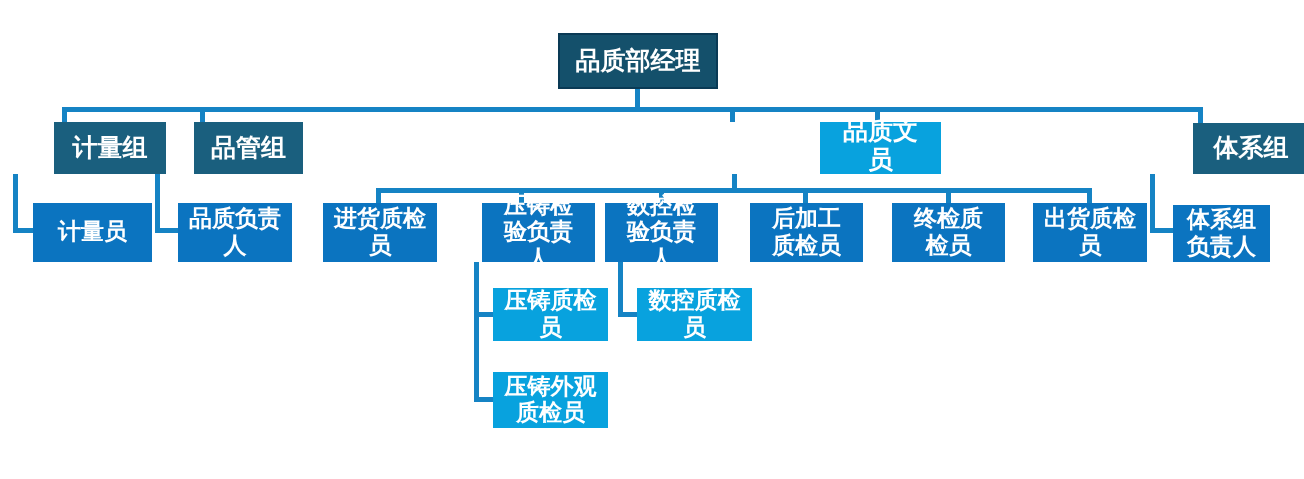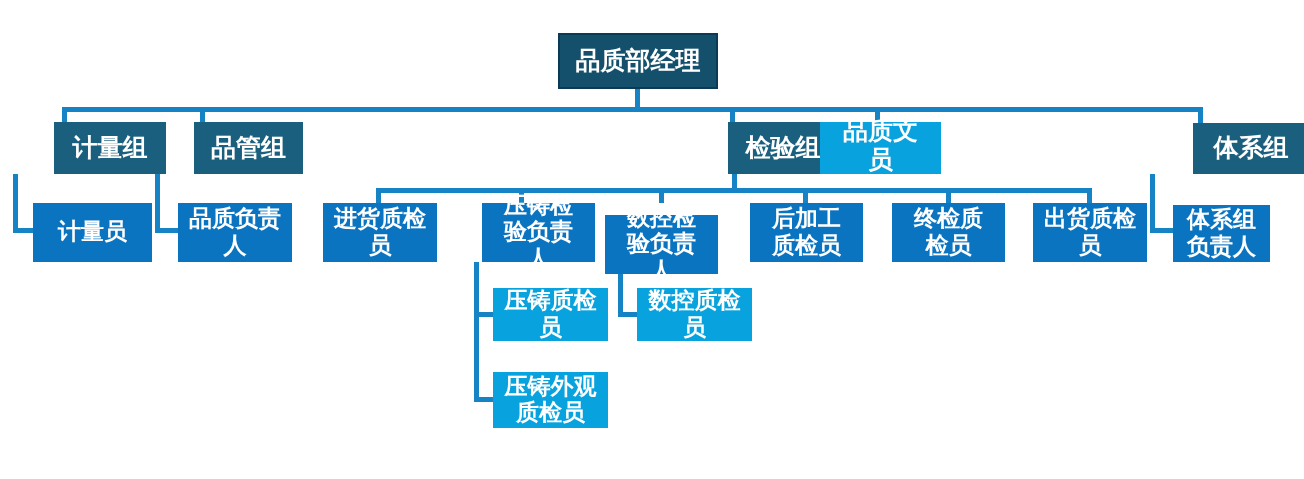--- a/index.html
+++ b/index.html
@@ -65,29 +65,28 @@
   <div class="cline" style="left:474px; top:262px; width:5px;  height:140px"></div>
   <div class="cline" style="left:474px; top:312px; width:19px;  height:5px"></div>
   <div class="cline" style="left:474px; top:397px; width:19px;  height:5px"></div>
   <div class="cline" style="left:618px; top:262px; width:5px;   height:55px"></div>
   <div class="cline" style="left:618px; top:312px; width:19px;  height:5px"></div>
 
   <div class="node manager" style="left:558px; top:33px;  width:160px; height:56px">品质部经理</div>
 
   <div class="node dark" style="left:8px;   top:122px; width:112px; height:52px">计量组</div>
   <div class="node dark" style="left:148px; top:122px; width:109px; height:52px">品管组</div>
-  <div class="node dark" style="left:682px; top:122px; width:110px; height:52px">检验组</div>
   <div class="node light lg" style="left:820px; top:122px; width:121px; height:52px">品质文员</div>
   <div class="node medium" style="left:33px;  top:203px; width:119px; height:59px">计量员</div>
 
   <div class="node dark" style="left:1147px;top:123px; width:116px; height:51px">体系组</div>
   <div class="node medium" style="left:178px; top:203px; width:114px; height:59px">品质负责人</div>
   <div class="node medium" style="left:323px; top:203px; width:114px; height:59px">进货质检员</div>
   <div class="node medium" style="left:482px; top:203px; width:113px; height:59px">压铸检验负责人</div>
-  <div class="node medium" style="left:605px; top:215px; width:113px; height:59px">数控检验负责人</div>
+  <div class="node medium" style="left:605px; top:203px; width:113px; height:59px">数控检验负责人</div>
   <div class="node medium" style="left:750px; top:203px; width:113px; height:59px">后加工质检员</div>
   <div class="node medium" style="left:892px; top:203px; width:113px; height:59px">终检质检员</div>
   <div class="node medium" style="left:1033px;top:203px; width:114px; height:59px">出货质检员</div>
   <div class="node medium" style="left:1173px;top:205px; width:97px; height:57px">体系组负责人</div>
 
   <div class="node light" style="left:493px; top:288px; width:115px; height:53px">压铸质检员</div>
   <div class="node light" style="left:637px; top:288px; width:115px; height:53px">数控质检员</div>
   <div class="node light" style="left:493px; top:372px; width:115px; height:56px">压铸外观质检员</div>
 
 </div>

